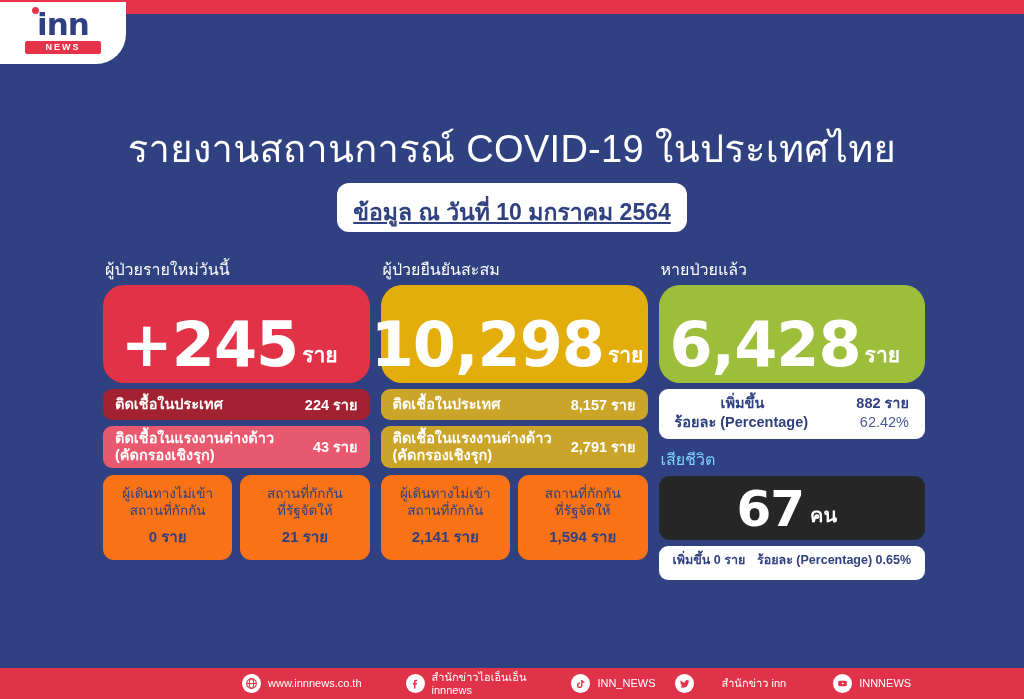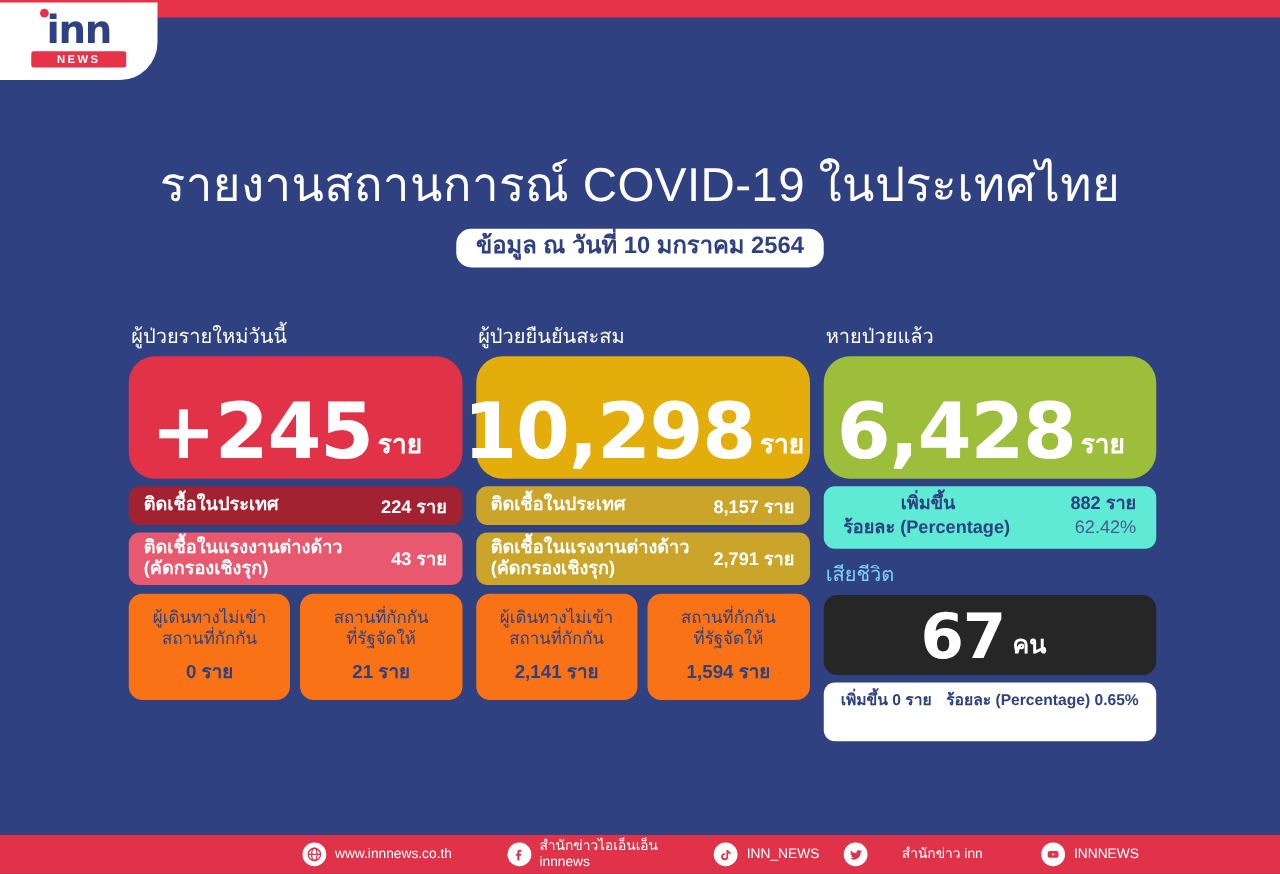--- a/index.html
+++ b/index.html
@@ -46,23 +46,24 @@
 
   
   .title-wrap{ position:absolute; top:126px; left:0; width:1024px; text-align:center; }
   .main-title{
     font-size:38px; font-weight:normal; letter-spacing:0.3px;
     color:#ffffff; line-height:1.22;
   }
   .date-pill{
     display:inline-block; margin-top:11px;
     background:#ffffff; color:#2F4180;
-    font-size:19px; font-weight:bold;
-    padding:3px 16px 5px; border-radius:12px;
+    font-size:23px; font-weight:bold;
+    padding:16px 16px 5px; border-radius:12px;
     line-height:1.2;
+    text-decoration:underline;
   }
 
   
   .columns{
     position:absolute; top:260px; left:103px;
     width:822px; display:flex; gap:11px;
   }
   .col{ width:267px; }
   .col-head{
     font-size:16px; font-weight:normal; color:#ffffff;
@@ -111,21 +112,21 @@
     border-radius:11px; text-align:center;
     padding:10px 4px 11px;
     min-height:68px;
     display:flex; flex-direction:column; justify-content:center;
   }
   .mini .mini-lbl{ font-size:13.5px; line-height:1.28; font-weight:normal; }
   .mini .mini-val{ font-size:15px; font-weight:bold; margin-top:5px; }
 
   
   .stat-panel{
-    margin-top:6px; background:#5eead4; color:#2F4180;
+    margin-top:6px; background:#ffffff; color:#2F4180;
     border-radius:9px; padding:5px 16px 6px;
   }
   .stat-line{ display:flex; justify-content:space-between; align-items:baseline; line-height:1.35; }
   .stat-line .s-lbl{ font-size:14.5px; font-weight:bold; }
   .stat-line .s-val{ font-size:14.5px; font-weight:bold; }
   .stat-line.light .s-lbl{ font-weight:bold; }
   .stat-line.light .s-val{ font-weight:normal; color:#4a5a93; }
   .stat-line .pad-l{ padding-left:46px; }
 
   
@@ -137,21 +138,21 @@
     display:flex; align-items:flex-end; justify-content:center;
     padding:0 10px 6px 0;
   }
   .death-num{
     font-size:50px; font-weight:bold; line-height:0.95; color:#ffffff;
     font-family:"DejaVu Sans",sans-serif; letter-spacing:-1px;
   }
   .death-unit{ font-size:20px; font-weight:bold; margin-left:6px; margin-bottom:3px; }
   .death-foot{
     margin-top:6px; background:#ffffff; color:#2F4180;
-    border-radius:9px; padding:4px 14px 23px;
+    border-radius:9px; padding:4px 14px 10px;
     display:flex; justify-content:space-between; align-items:center;
     font-size:12.5px; font-weight:bold;
   }
 
   
   .footer{
     position:absolute; left:0; top:668px; width:1024px; height:31px;
     background:#E0334A;
     display:flex; align-items:center;
   }

